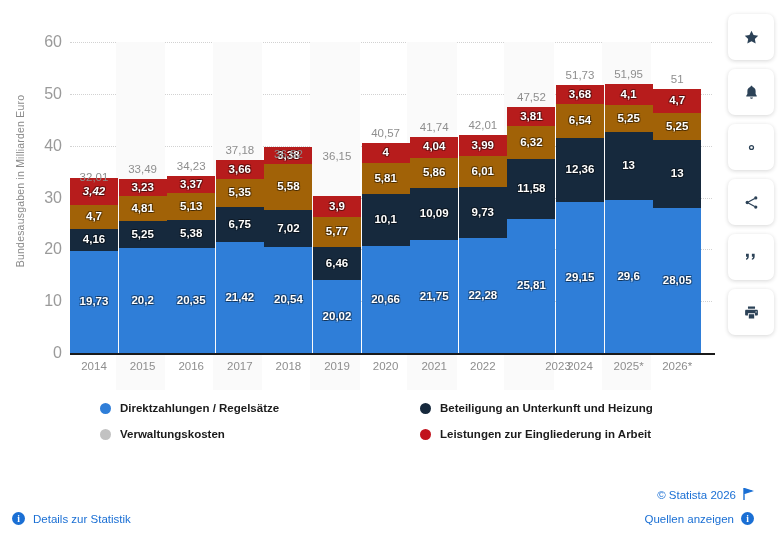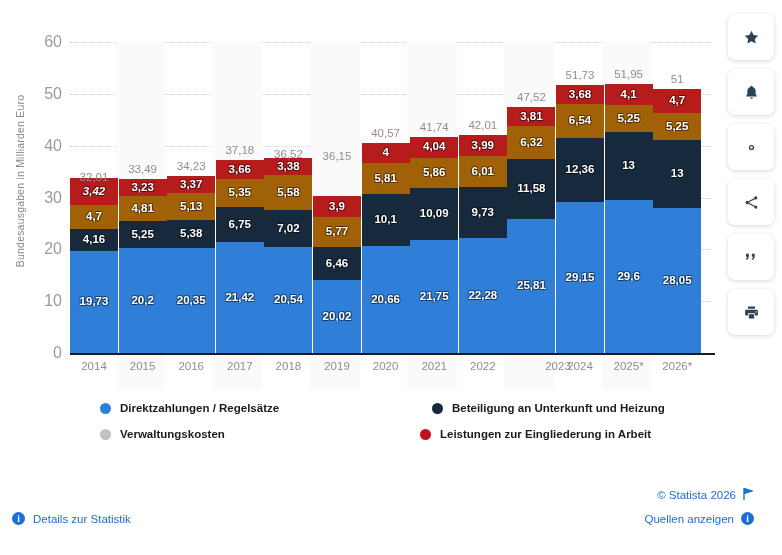--- a/index.html
+++ b/index.html
@@ -330,21 +330,21 @@
           </div>
           <div class="seg seg-blue" style="height: 111.027px;">
             <span>21,42</span>
           </div>
           <div class="total" style="bottom: 196.716px;">37,18</div>
         </div>
         <div class="bar-col" style="left: 194.4px;">
           <div class="seg seg-red" style="height: 17.5197px;">
             <span>3,38</span>
           </div>
-          <div class="seg seg-grey" style="height: 35px;">
+          <div class="seg seg-grey" style="height: 46px;">
             <span>5,58</span>
           </div>
           <div class="seg seg-navy" style="height: 36.387px;">
             <span>7,02</span>
           </div>
           <div class="seg seg-blue" style="height: 106.466px;">
             <span>20,54</span>
           </div>
           <div class="total" style="bottom: 193.295px;">36,52</div>
         </div>
@@ -487,21 +487,21 @@
         <div class="xtick" style="left: 598.6px;">2025*</div>
         <div class="xtick" style="left: 647.2px;">2026*</div>
       </div>
   </div>
 
   <div class="legend" id="legend">
       <div class="leg-item" style="left: 0px; top: 4px;">
         <span class="leg-dot dot-blue"></span>
         <span>Direktzahlungen / Regelsätze</span>
       </div>
-      <div class="leg-item" style="left: 332px; top: 4px; justify-content: space-between;">
+      <div class="leg-item" style="left: 320px; top: 4px; justify-content: space-between;">
         <span class="leg-dot dot-navy"></span>
         <span>Beteiligung an Unterkunft und Heizung</span>
       </div>
       <div class="leg-item" style="left: 0px; top: 30px;">
         <span class="leg-dot dot-grey"></span>
         <span>Verwaltungskosten</span>
       </div>
       <div class="leg-item" style="left: 320px; top: 30px;">
         <span class="leg-dot dot-red"></span>
         <span>Leistungen zur Eingliederung in Arbeit</span>

